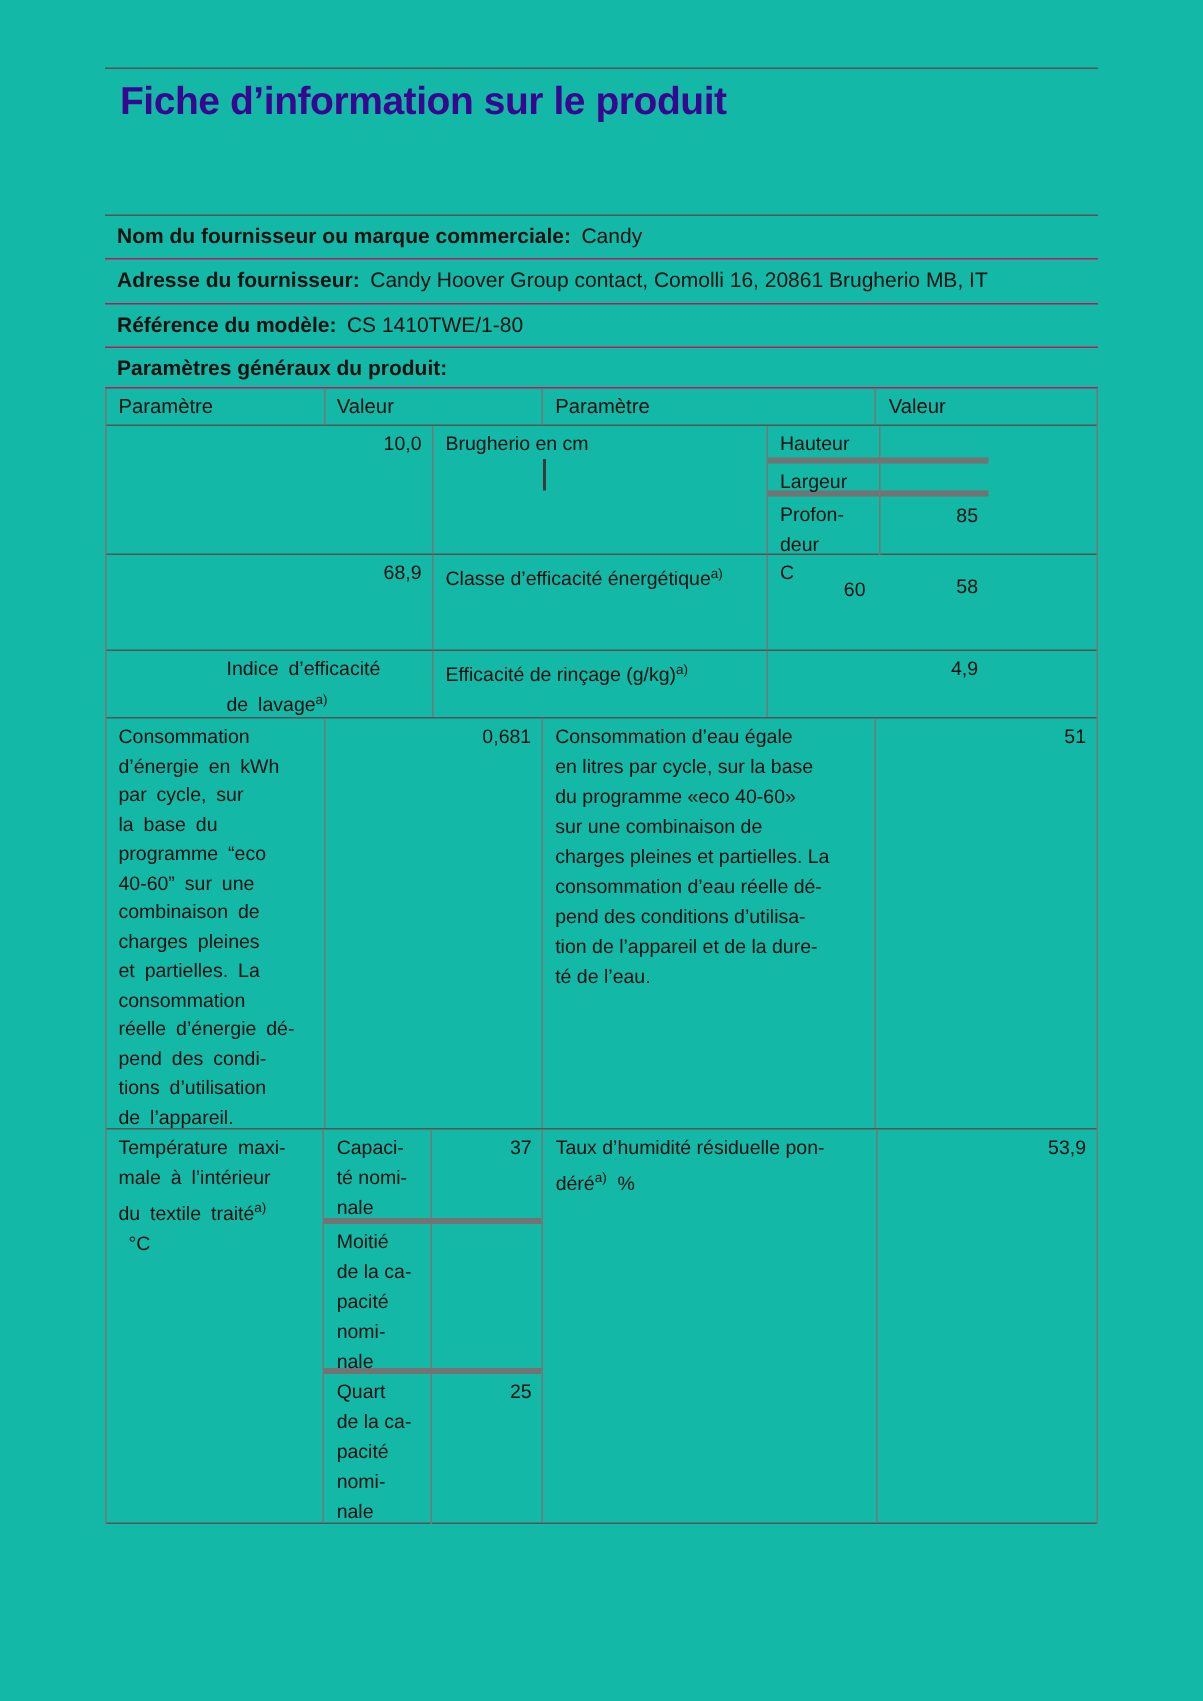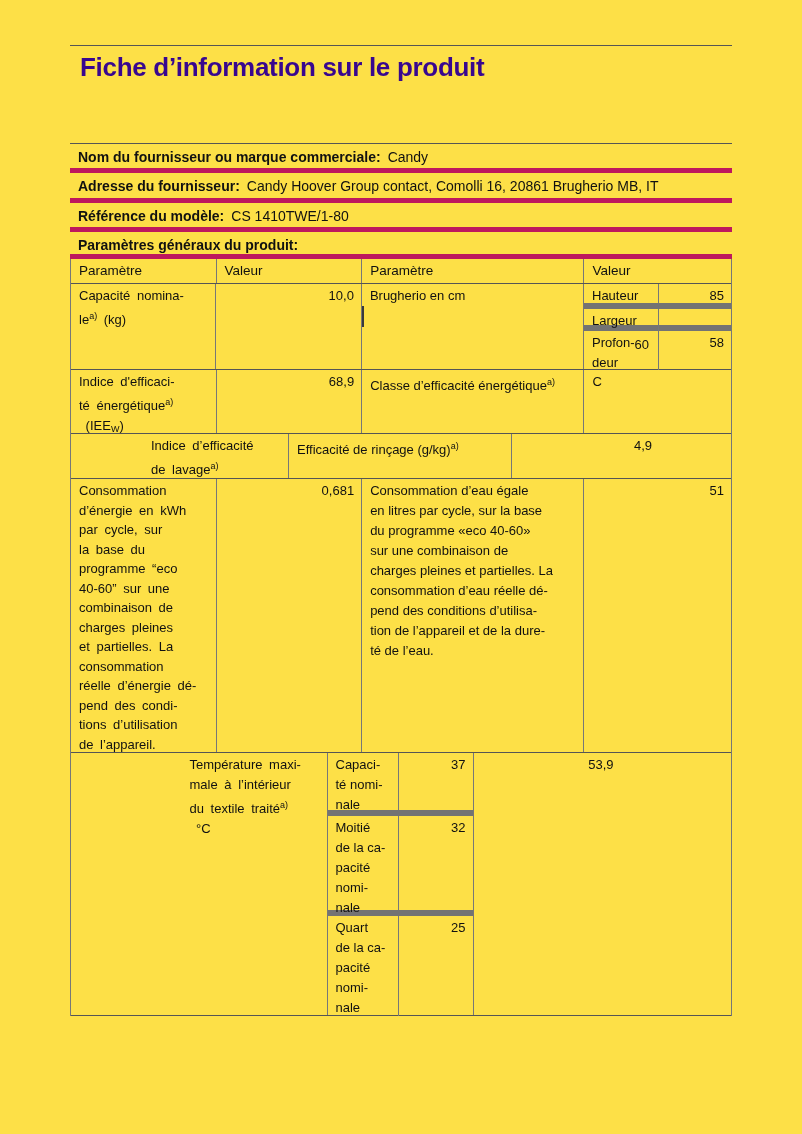--- a/index.html
+++ b/index.html
@@ -1,27 +1,27 @@
 <!DOCTYPE html>
 <html><head>
 <meta charset="utf-8">
 <style>
   * { margin: 0; padding: 0; box-sizing: border-box; }
   html, body { background: #ffffff; }
   body { font-family: "Liberation Sans", "DejaVu Sans", sans-serif; color: #111; }
-  .page { position: relative; width: 802px; height: 1134px; background: #fde047; overflow: hidden; }
+  .page { position: relative; width: 802px; height: 1134px; background: #14b8a6; overflow: hidden; }
 
   .sheet { position: absolute; left: 70px; top: 45px; width: 662px; border-top: 1px solid #555; }
 
   
   .head-block { height: 98px; border-bottom: 1px solid #555; padding: 6px 8px 0 10px; }
   .doc-title { font-size: 26px; font-weight: bold; color: #38078f; letter-spacing: -0.3px; }
   .regulation { margin-top: 7px; margin-left: -2px; font-size: 14px; line-height: 19px; white-space: pre-line; color: #131313; }
 
-  .info-row { border-bottom: 5px solid #be185d; padding: 5px 8px 0 8px; font-size: 14px; }
+  .info-row { border-bottom: 1px solid #be185d; padding: 5px 8px 0 8px; font-size: 14px; }
   .info-row .lbl { font-weight: bold; }
   .info-row .val { margin-left: 7px; }
   .row-supplier { height: 29px; }
   .row-address  { height: 30px; }
   .row-model    { height: 29px; }
   .row-section  { height: 27px; }
 
   
   .ptable { border-left: 1px solid #777; border-right: 1px solid #777; }
   .trow { display: flex; border-bottom: 1px solid #555; align-items: stretch; justify-content: center; }
@@ -36,25 +36,25 @@
   .thead .cell { font-size: 13.5px; line-height: 20px; white-space: nowrap; word-spacing: 0; }
   .r1 { height: 86px; }
   .r2 { height: 64px; }
   .r3 { height: 45px; }
   .r4 { height: 274px; }
   .r4 .c1 .cell { line-height: 19.5px; }
   .r5 { height: 263px; }
 
   
   .subtable { display: flex; flex-direction: column; height: 100%; }
-  .subrow { display: flex; border-bottom: 6px solid #737373; }
+  .subrow { display: flex; border-bottom: 4px solid #737373; }
   .subrow:last-child { border-bottom: none; }
   .subrow .slabel { border-right: 1px solid #777; }
   .dim .slabel { width: 75px; }
-  .dim .sval   { width: 72px; }
+  .dim .sval   { width: 72px; margin-top: 48px; }
   .dim .sr1 { height: 25px; } .dim .sr2 { height: 22px; flex-direction: column; } .dim .sr3 { height: 39px; }
   .cap .slabel { width: 72px; }
   .cap .sval   { width: 74px; }
   .cap .sr1 { height: 63px; } .cap .sr2 { height: 100px; } .cap .sr3 { height: 100px; }
 
   .sup { font-size: 9px; vertical-align: 5px; }
   .sub { font-size: 9px; vertical-align: -2px; }
 
   
   .artifact { position: absolute; left: 362px; top: 306px; width: 2px; height: 21px; background: #3a3a3a; }
@@ -95,24 +95,20 @@
           </div>
         <div class="c3">
             <div class="cell">Paramètre</div>
           </div>
         <div class="c4">
             <div class="cell">Valeur</div>
           </div>
       </div>
 
       <div class="trow r1">
-        <div class="c1">
-            <div class="cell pcell"><span>Capacité nomina-
-le</span><span class="sup">a)</span><span> (kg)</span></div>
-          </div>
         <div class="c2">
             <div class="cell vcell">10,0</div>
           </div>
         <div class="c3">
             <div class="cell">Brugherio en cm</div>
           </div>
         <div class="c4">
           <div class="subtable dim">
             <div class="subrow sr1">
               <div class="slabel">
@@ -137,25 +133,20 @@
                 </div>
               <div class="sval">
                   <div class="cell vcell">58</div>
                 </div>
             </div>
           </div>
         </div>
       </div>
 
       <div class="trow r2">
-        <div class="c1">
-            <div class="cell pcell"><span>Indice d'efficaci-
-té énergétique</span><span class="sup">a)</span><span>
-&nbsp;(IEE</span><span class="sub">W</span><span>)</span></div>
-          </div>
         <div class="c2">
             <div class="cell vcell">68,9</div>
           </div>
         <div class="c3">
             <div class="cell"><span>Classe d’efficacité énergétique</span><span class="sup">a)</span></div>
           </div>
         <div class="c4">
             <div class="cell">C</div>
           </div>
       </div>
@@ -229,38 +220,39 @@
                 </div>
             </div>
             <div class="subrow sr2">
               <div class="slabel">
                   <div class="cell">Moitié
 de la ca-
 pacité
 nomi-
 nale</div>
                 </div>
-              <div class="sval">
-                  <div class="cell vcell">32</div>
-                </div>
             </div>
             <div class="subrow sr3">
               <div class="slabel">
                   <div class="cell">Quart
 de la ca-
 pacité
 nomi-
 nale</div>
                 </div>
               <div class="sval">
                   <div class="cell vcell">25</div>
                 </div>
             </div>
           </div>
         </div>
+        <div class="c3">
+            <div class="cell"><span>Taux d’humidité résiduelle pon-
+déré</span><span class="sup">a)</span><span>&nbsp; %</span></div>
+          </div>
         <div class="c4">
             <div class="cell vcell">53,9</div>
           </div>
       </div>
 
     </div>
   </div>
 
   <div class="artifact"></div>
 

